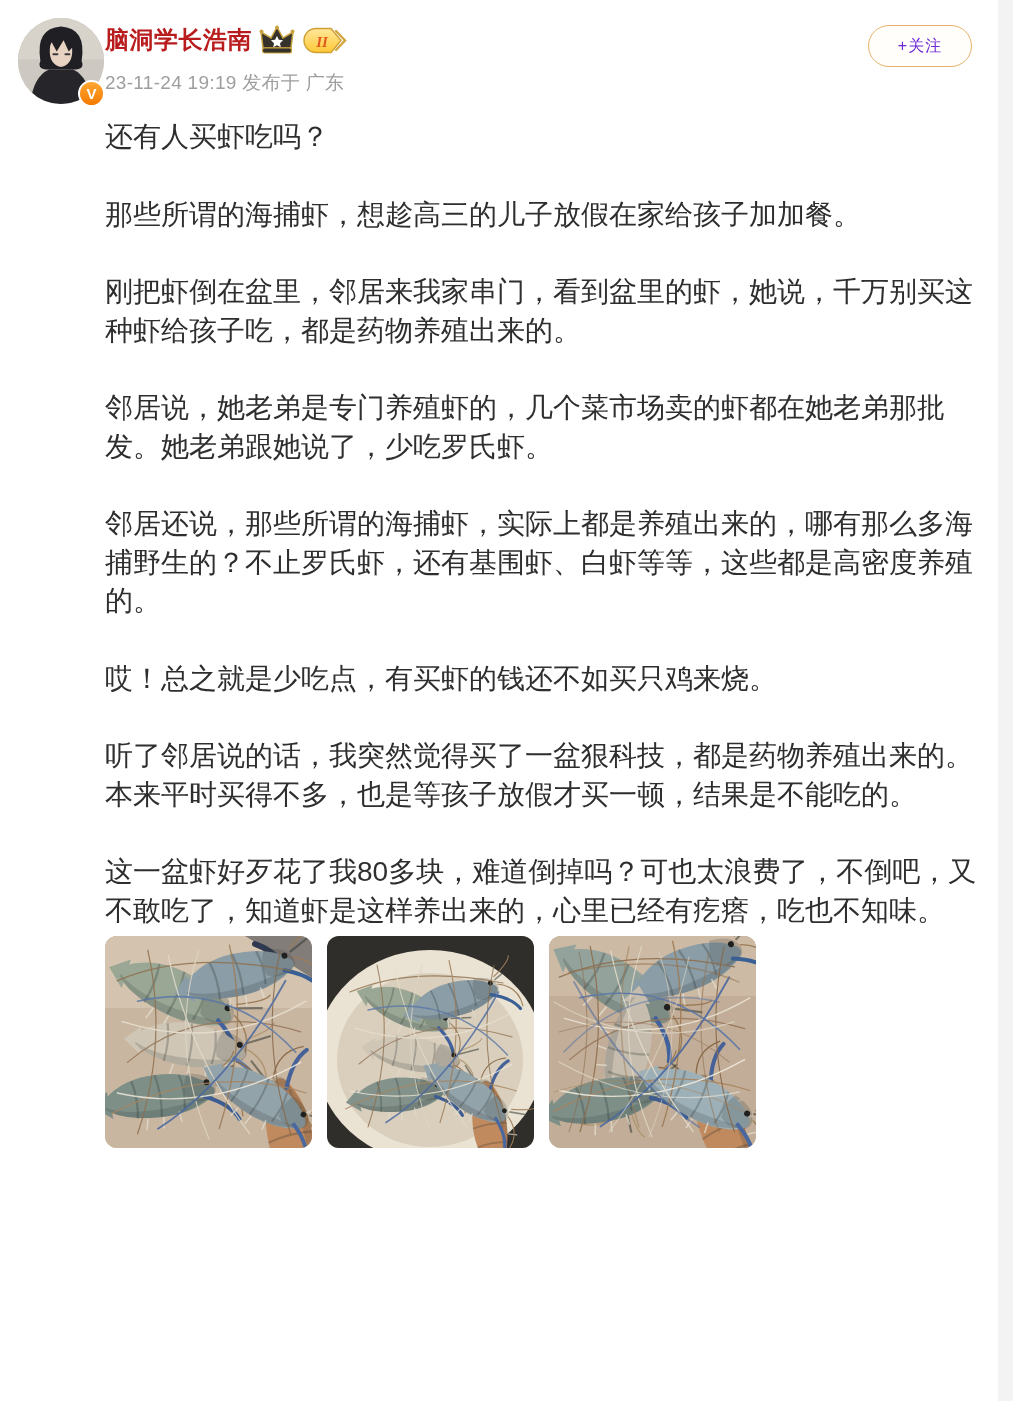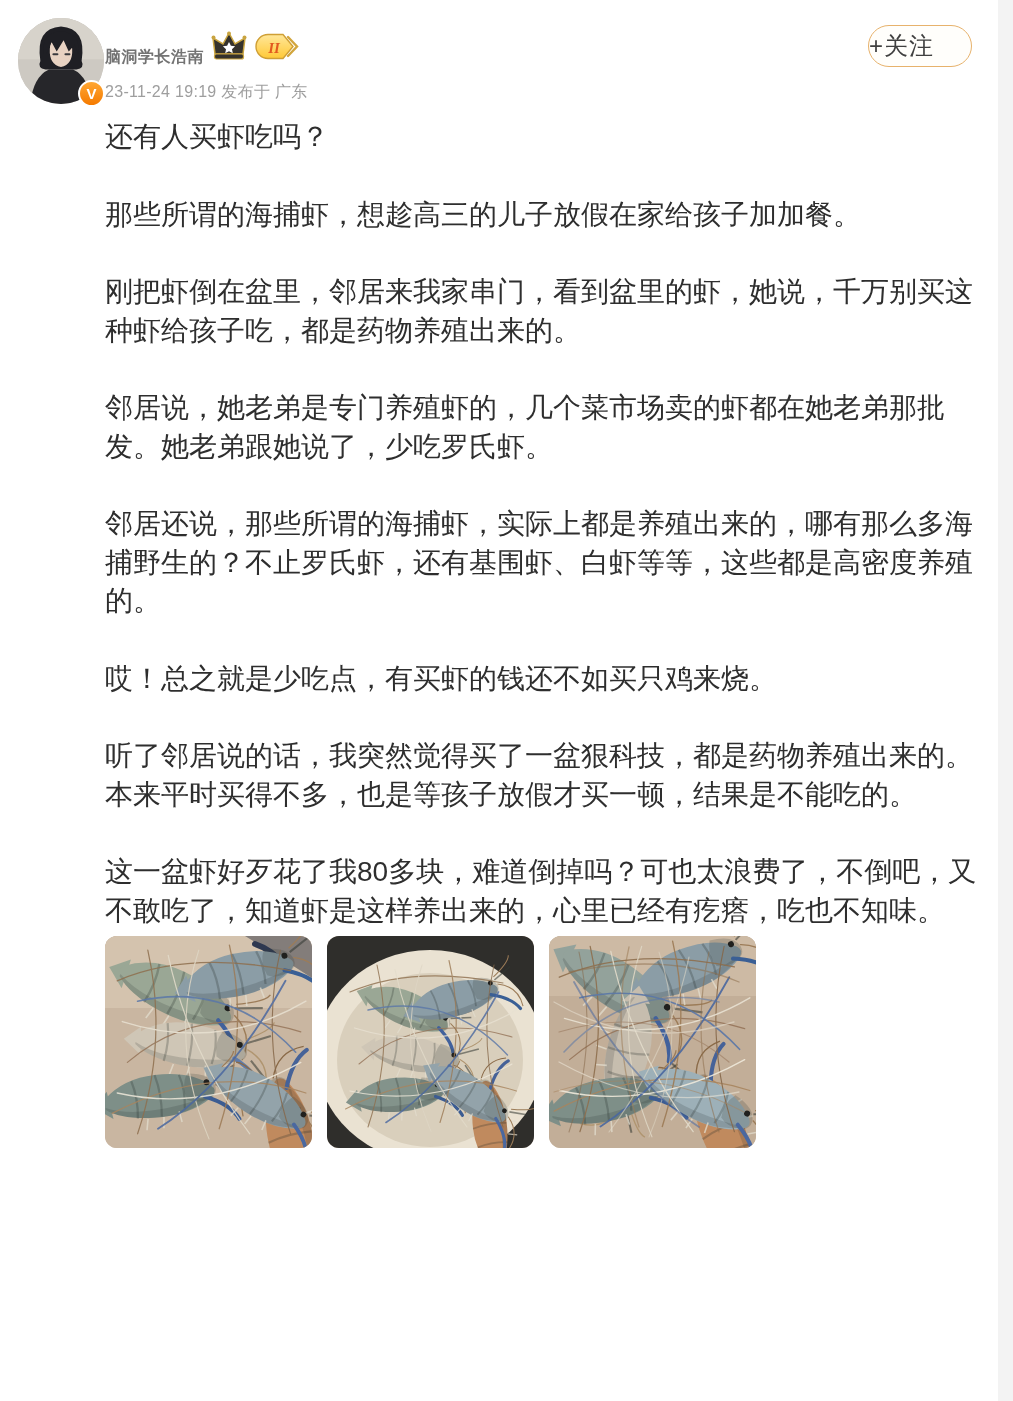--- a/index.html
+++ b/index.html
@@ -23,29 +23,29 @@
     background: #cdc9c2;
   }
   .v-badge {
     position: absolute; left: 60px; top: 62px; width: 27px; height: 27px;
     border-radius: 50%; background: linear-gradient(180deg, #ffa733, #f57a00);
     border: 2px solid #ffffff; color: #ffffff; font-size: 15px; font-weight: bold;
     display: flex; align-items: center; justify-content: center; line-height: 1;
   }
   .author-col { position: absolute; left: 105px; top: 24px; }
   .author-line { display: flex; align-items: center; gap: 7px; }
-  .author-name { font-size: 16px; font-weight: bold; color: #737373; letter-spacing: .5px; cursor: pointer; margin-top: 23px; }
+  .author-name { font-size: 24px; font-weight: bold; color: #b91c1c; letter-spacing: .5px; cursor: pointer; }
   .crown-icon svg { display: block; }
   .vip-pill svg { display: block; }
-  .post-meta { margin-top: 14px; font-size: 16px; color: #9e9e9e; letter-spacing: .3px; }
+  .post-meta { margin-top: 14px; font-size: 19px; color: #9e9e9e; letter-spacing: .3px; }
   .follow-btn {
     position: absolute; left: 868px; top: 25px; width: 104px; height: 42px;
     border: 1.5px solid #e7b26c; border-radius: 21px; background: #fffefb;
-    color: #404040; font-size: 24px; font-family: inherit; cursor: pointer;
-    display: flex; align-items: center; letter-spacing: 1px;
+    color: #6d28d9; font-size: 16px; font-family: inherit; cursor: pointer;
+    display: flex; align-items: center; justify-content: center; letter-spacing: 1px;
   }
 
   
   .post-text { margin: 11px 30px 0 105px; width: 880px; }
   .post-text p {
     font-size: 28px; line-height: 38.5px; color: #2e2e2e;
     margin: 0 0 39px 0; word-break: break-all;
   }
   .post-text p:last-child { margin-bottom: 6px; }
 

